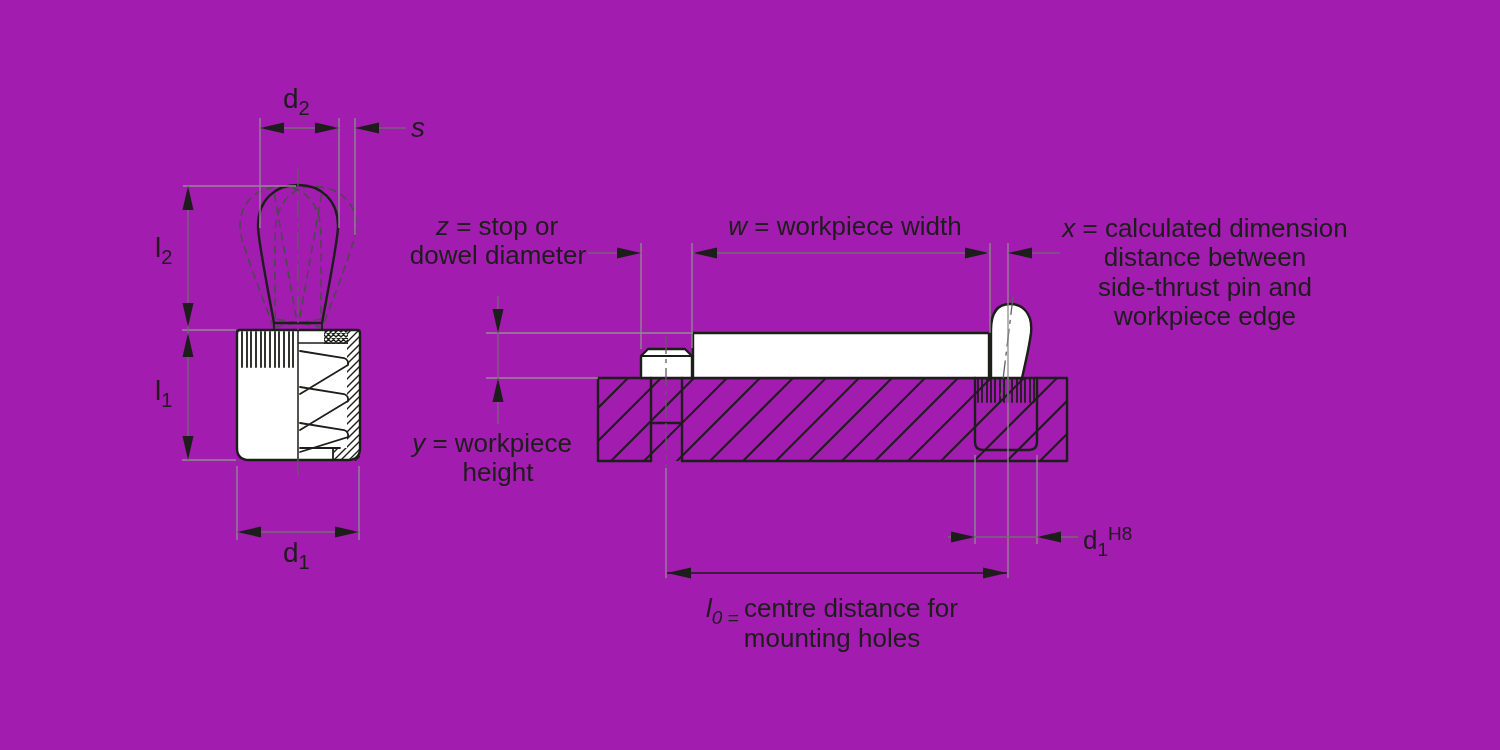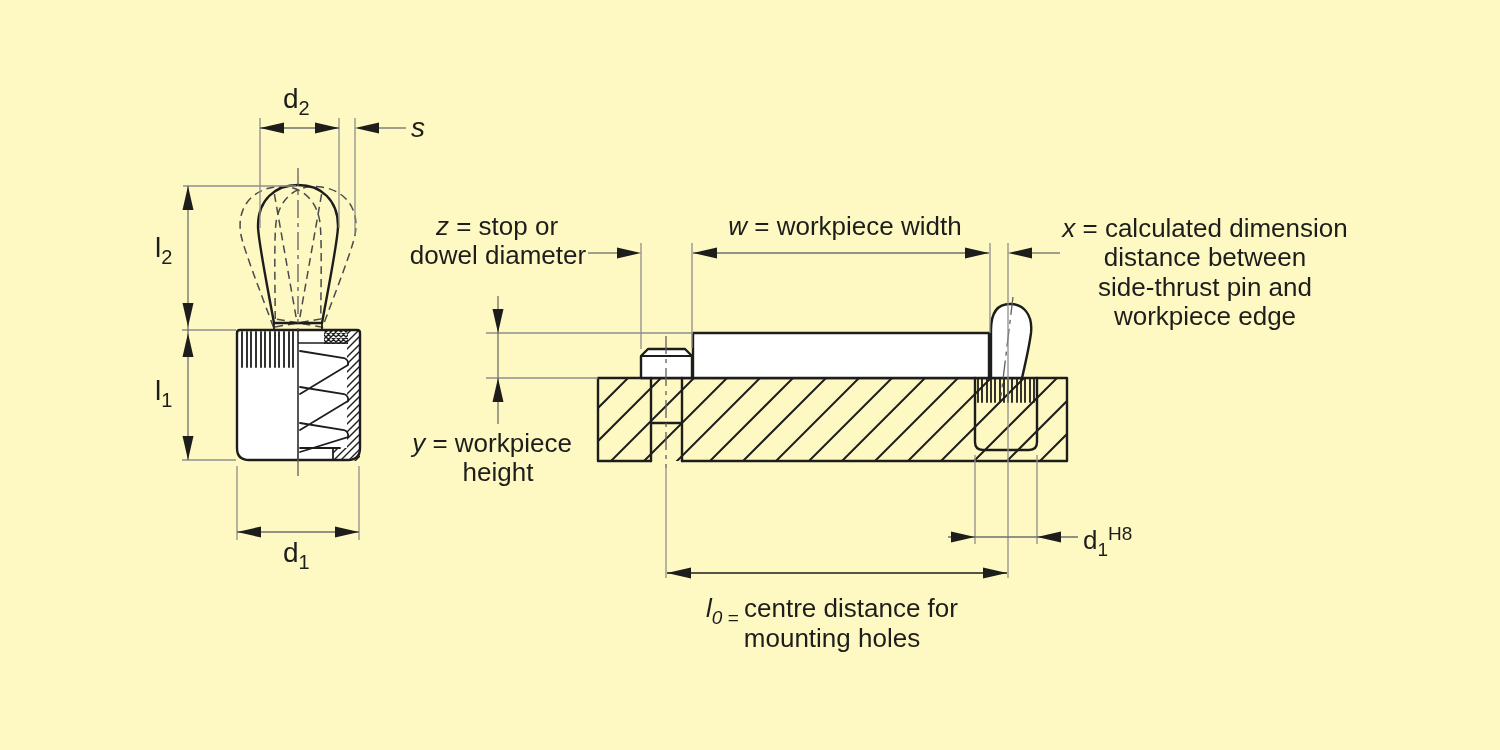--- a/index.html
+++ b/index.html
@@ -1,16 +1,16 @@
 <!DOCTYPE html>
 <html><head>
 <meta charset="utf-8">
 <style>
   html,body{margin:0;padding:0;background:#ffffff;}
-  .stage{width:1500px;height:750px;position:relative;background:#fef9c3;overflow:hidden;}
+  .stage{width:1500px;height:750px;position:relative;background:#a21caf;overflow:hidden;}
   svg{display:block;}
   text{font-family:"Liberation Sans","DejaVu Sans",sans-serif;fill:#1d1d1b;}
   .lbl{font-size:26px;}
   .big{font-size:28px;}
   .sub{font-size:20px;}
   .sub2{font-size:19px;}
   .it{font-style:italic;}
   .main{stroke:#1d1d1b;stroke-width:2.4;fill:none;stroke-linejoin:round;stroke-linecap:round;}
   .mainf{stroke:#1d1d1b;stroke-width:2.4;fill:#ffffff;stroke-linejoin:round;}
   .med{stroke:#1d1d1b;stroke-width:1.8;fill:none;stroke-linecap:round;}

